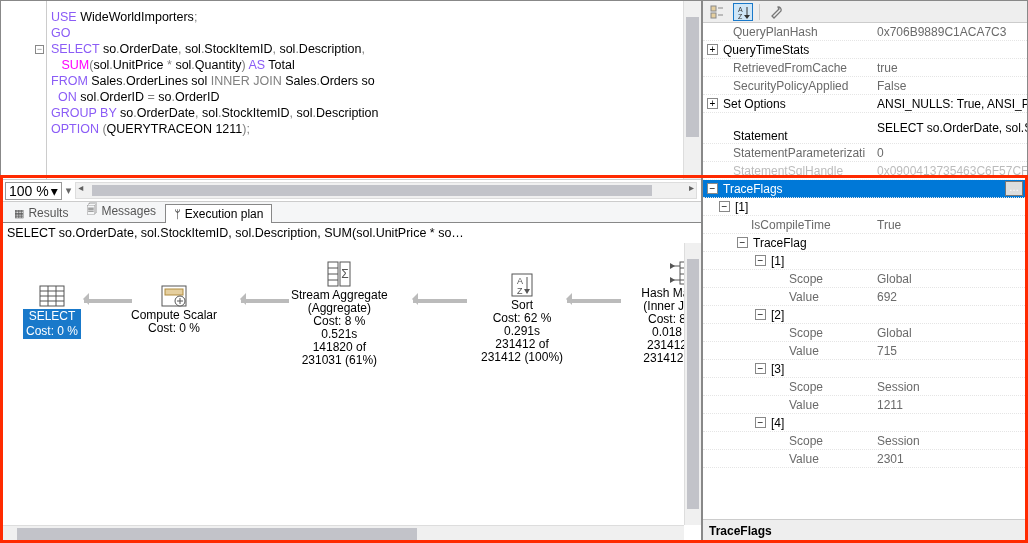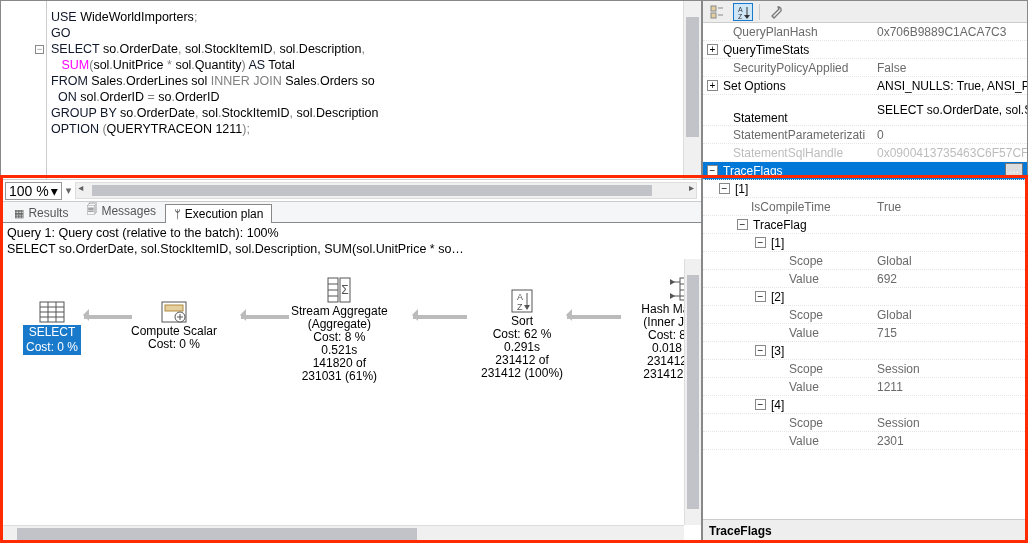--- a/index.html
+++ b/index.html
@@ -4,21 +4,21 @@
 <style>
 * { margin: 0; padding: 0; box-sizing: border-box; font-family: "Segoe UI", Tahoma, sans-serif; }
 body { width: 1028px; height: 543px; background: #fff; display: flex; overflow: hidden; }
 .left-pane { width: 702px; height: 100%; display: flex; flex-direction: column; border: 1px solid #888; }
 .right-pane { width: 326px; height: 100%; display: flex; flex-direction: column; border: 1px solid #888; background: #f5f5f5; }
 
 .code-editor { flex: 0 0 178px; display: flex; background: #fff; overflow: hidden; }
 .gutter { width: 46px; background: #fff; border-right: 1px solid #ccc; padding-top: 8px; font-family: Consolas, monospace; font-size: 12px; color: #888; text-align: right; }
 .gutter .collapse { margin-right: 2px; display: inline-block; border: 1px solid #888; width: 9px; height: 9px; line-height: 7px; font-size: 9px; text-align: center; background: #fff; }
 .code { flex: 1; padding: 8px 4px; font-family: Consolas, monospace; font-size: 12.5px; line-height: 16px; white-space: pre; overflow: hidden; }
-.kw { color: #0f172a; }
+.kw { color: #8b5cf6; }
 .fn { color: #ff00ff; }
 .gray { color: #808080; }
 .code-scroll-v { width: 18px; background: #f0f0f0; border-left: 1px solid #ddd; position: relative; }
 .code-scroll-v::before { content: ""; position: absolute; top: 16px; left: 2px; right: 2px; height: 120px; background: #c2c3c9; }
 
 .zoom-bar { height: 22px; display: flex; align-items: center; border-top: 1px solid #ccc; background: #fff; padding: 0 4px; gap: 4px; }
 .zoom-dd { font-size: 14px; border: 1px solid #999; padding: 0 3px; display: flex; align-items: center; gap: 2px; }
 .hscroll { flex: 1; height: 17px; background: #f0f0f0; border: 1px solid #ddd; position: relative; }
 .hscroll::before { content: "◂"; position: absolute; left: 2px; top: -1px; font-size: 10px; color: #606060; }
 .hscroll::after { content: "▸"; position: absolute; right: 2px; top: -1px; font-size: 10px; color: #606060; }
@@ -102,21 +102,20 @@
       <span class="tab-icon">🗐</span>
       <span>Messages</span>
     </div>
     <div class="tab active">
       <span class="tab-icon">ᛘ</span>
       <span>Execution plan</span>
     </div>
   </div>
 
   <div class="query-header">
-    <div>Query 1: Query cost (relative to the batch): 100%</div>
     <div>SELECT so.OrderDate, sol.StockItemID, sol.Description, SUM(sol.UnitPrice * so…</div>
   </div>
 
   <div class="plan-canvas">
 
     <div class="plan-node sel" style="left:22px; top:42px">
       <svg class="picon" width="26" height="22">
           <rect x="1" y="1" width="24" height="20" fill="#fff" stroke="#555"></rect>
           <line x1="1" y1="6" x2="25" y2="6" stroke="#555"></line>
           <line x1="1" y1="11" x2="25" y2="11" stroke="#555"></line>
@@ -236,20 +235,26 @@
         </div>
         <div class="prop-row">
           <div class="prop-name bold" style="padding-left: 18px;">
             <span class="expander">+</span>
             <span>QueryTimeStats</span>
           </div>
           <div class="prop-val bold"></div>
         </div>
         <div class="prop-row">
           <div class="prop-name" style="padding-left: 30px;">
+            <span>RetrievedFromCache</span>
+          </div>
+          <div class="prop-val">true</div>
+        </div>
+        <div class="prop-row">
+          <div class="prop-name" style="padding-left: 30px;">
             <span>SecurityPolicyApplied</span>
           </div>
           <div class="prop-val">False</div>
         </div>
         <div class="prop-row">
           <div class="prop-name bold" style="padding-left: 18px;">
             <span class="expander">+</span>
             <span>Set Options</span>
           </div>
           <div class="prop-val bold">ANSI_NULLS: True, ANSI_PA</div>

